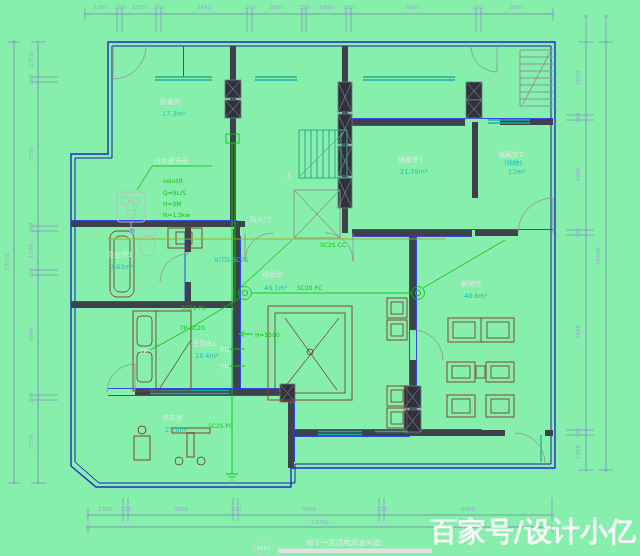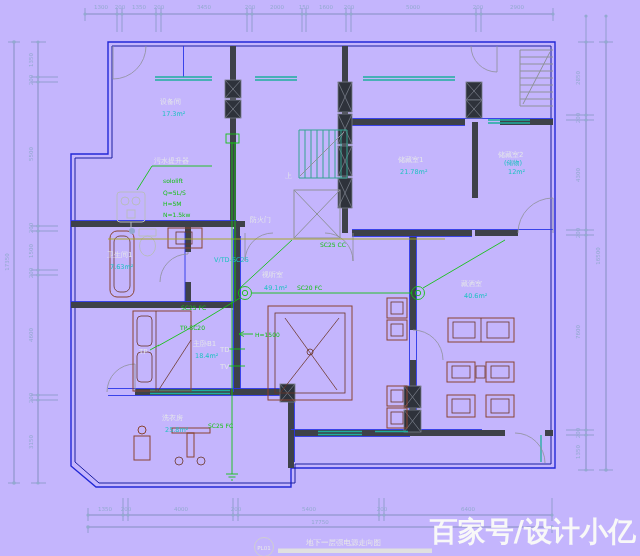--- a/index.html
+++ b/index.html
@@ -1,16 +1,16 @@
 <!DOCTYPE html>
 <html><head>
 <meta charset="utf-8">
 <style>
   html,body{margin:0;padding:0;background:#000;}
-  #stage{position:relative;width:640px;height:556px;background:#c4b5fd;overflow:hidden;
+  #stage{position:relative;width:640px;height:556px;background:#86efac;overflow:hidden;
          font-family:"DejaVu Sans",sans-serif;}
   svg{position:absolute;left:0;top:0;}
   text{font-family:"DejaVu Sans",sans-serif;}
   .dimline{stroke:#6b7fa6;stroke-width:.7;fill:none}
   .dimtick{stroke:#7e93ba;stroke-width:.7;fill:none}
   .dimdot{fill:#93a9d0}
   .dimtxt{fill:#93a9d0;font-size:5.5px}
   .wall-outer{fill:none;stroke:#2329d6;stroke-width:1.4}
   .wall-inner{fill:none;stroke:#1b1fa0;stroke-width:1}
   .wallg{stroke:#3e4149;stroke-width:6;fill:none}

